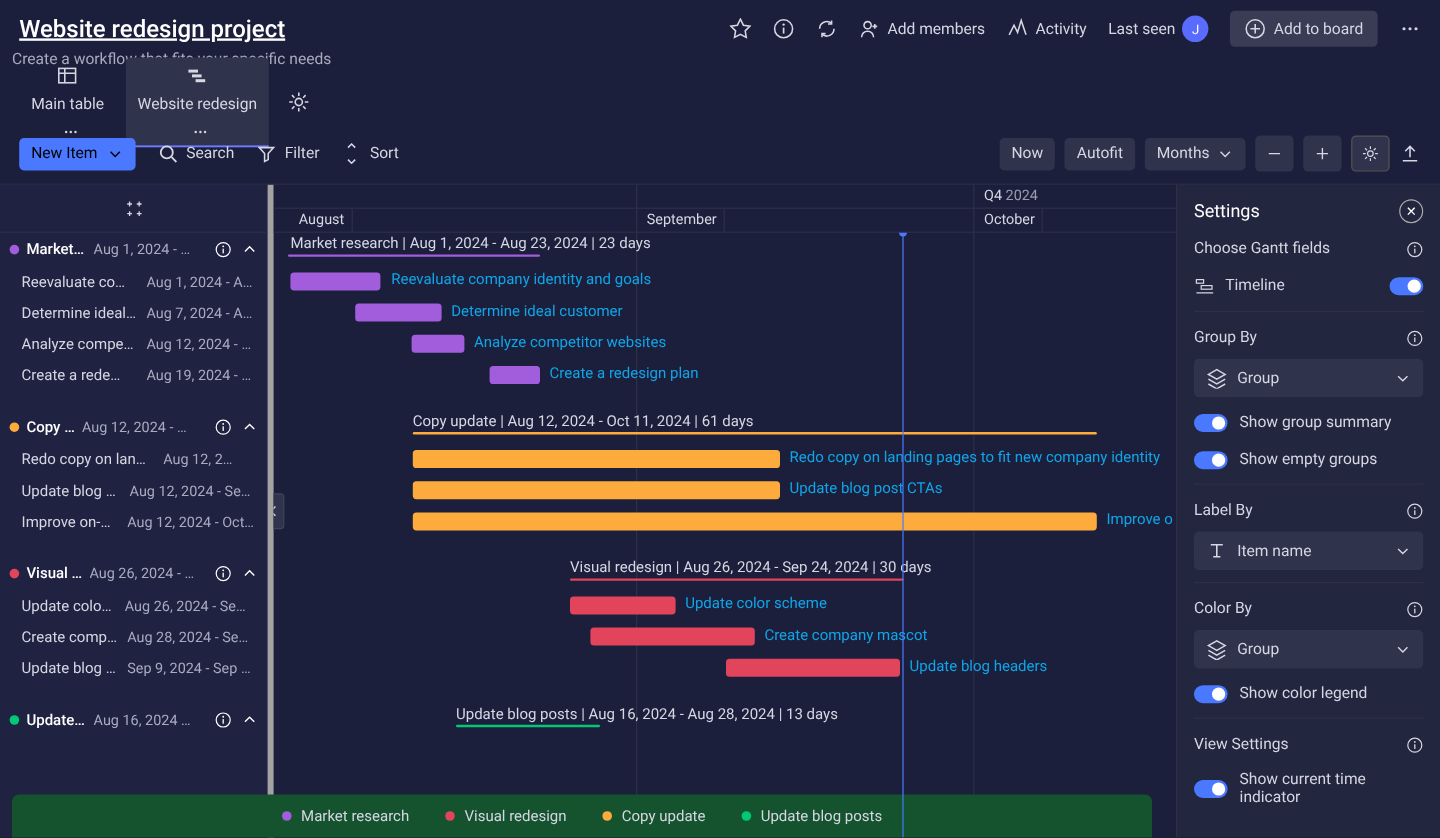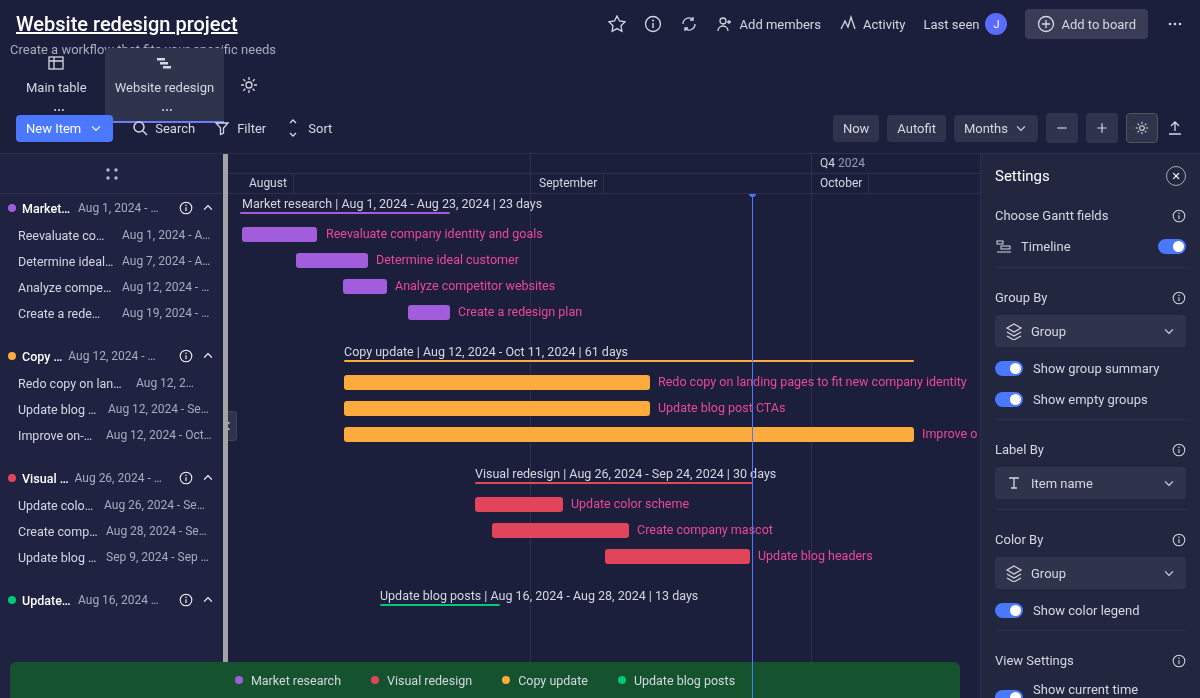--- a/index.html
+++ b/index.html
@@ -11,21 +11,21 @@
 .icon-btn { display: inline-flex; align-items: center; gap: 6px; cursor: pointer; color: #d5d7e3; }
 .add-board { background: #393c54; border-radius: 4px; padding: 6px 12px; }
 .avatar { width: 22px; height: 22px; border-radius: 50%; background: #5a6cff; display: inline-flex; align-items: center; justify-content: center; font-size: 11px; color: #fff; }
 .subtitle { padding: 4px 16px 10px 10px; color: #a8abbf; font-size: 13px; }
 .tabs-row { display: flex; align-items: center; gap: 8px; padding: 0 16px; height: 36px; }
 .tab { display: flex; align-items: center; gap: 8px; padding: 6px 10px; border-radius: 4px 4px 0 0; cursor: pointer; flex-direction: column; }
 .tab.active { background: #30334c; border-bottom: 2px solid #6b7cff; padding-bottom: 4px; }
 .tab .dots { margin-left: 6px; }
 .toolbar { display: flex; align-items: center; justify-content: space-between; padding: 10px 16px; border-bottom: 1px solid #2d3048; }
 .toolbar-left { display: flex; align-items: center; gap: 18px; }
-.new-item { background: #4a78ff; color: #ffffff; padding: 6px 10px; border-radius: 4px; display: flex; align-items: center; gap: 8px; cursor: pointer; font-size: 13px; }
+.new-item { background: #4a78ff; color: #000000; padding: 6px 10px; border-radius: 4px; display: flex; align-items: center; gap: 8px; cursor: pointer; font-size: 13px; }
 .toolbar-right { display: flex; align-items: center; gap: 8px; }
 .tbtn { background: #30334c; padding: 6px 10px; border-radius: 4px; cursor: pointer; display: flex; align-items: center; gap: 6px; }
 .tbtn.sq { width: 32px; height: 30px; justify-content: center; padding: 0; }
 .main { display: flex; height: calc(698px - 38px - 30px - 36px - 50px); position: relative; }
 .gantt-area { flex: 1; position: relative; overflow: hidden; }
 .sidebar { width: 228px; background: #1f2240; border-right: 5px solid #a3a3a3; overflow-y: auto; }
 .settings-panel { width: 220px; background: #23263f; border-left: 1px solid #2d3048; padding: 12px 14px; overflow-y: auto; position: relative; }
 .timeline-header { height: 40px; background: #1c1f3b; border-bottom: 1px solid #2d3048; display: flex; position: relative; }
 .sidebar-top { height: 40px; border-bottom: 1px solid #2d3048; display: flex; align-items: center; justify-content: center; }
 .month-top { position: absolute; top: 0; height: 20px; font-size: 12px; padding: 2px 6px; color: #999bb0; }
@@ -41,29 +41,29 @@
 .group-header .dates { font-weight: 400; color: #a8abbf; font-size: 12px; overflow: hidden; text-overflow: ellipsis; white-space: nowrap; flex: 1; }
 .group-header .gh-icons { display: flex; gap: 8px; align-items: center; margin-left: auto; }
 .task-row { display: flex; align-items: center; padding: 3.5px 8px 3.5px 18px; height: 26px; font-size: 12.5px; color: #d5d7e3; gap: 8px; }
 .task-row .tname { overflow: hidden; text-overflow: ellipsis; white-space: nowrap; width: 96px; }
 .task-row .tdates { color: #a8abbf; font-size: 12px; overflow: hidden; text-overflow: ellipsis; white-space: nowrap; flex: 1; }
 .gantt-row { height: 26px; position: relative; }
 .gantt-group-row { height: 28px; position: relative; }
 .summary-bar { position: absolute; height: 2px; top: 18px; border-radius: 1px; }
 .summary-text { position: absolute; top: 2px; font-size: 12.5px; color: #d5d7e3; white-space: nowrap; }
 .task-bar { position: absolute; height: 15px; top: 5px; border-radius: 3px; }
-.task-label { position: absolute; top: 4px; font-size: 12.5px; color: #ec4899; white-space: nowrap; }
+.task-label { position: absolute; top: 4px; font-size: 12.5px; color: #0ea5e9; white-space: nowrap; }
 .group-gap { height: 16px; }
 .collapse-handle { position: absolute; left: -9px; top: 50%; transform: translateY(-50%); width: 18px; height: 30px; background: #30334c; border: 1px solid #40435c; border-radius: 3px; display: flex; align-items: center; justify-content: center; cursor: pointer; z-index: 20; }
 .legend { position: absolute; bottom: 0; left: 10px; right: 240px; height: 36px; background: #14532d; border-radius: 6px 6px 0 0; display: flex; align-items: center; justify-content: center; gap: 30px; font-size: 12.5px; }
 .legend-item { display: flex; align-items: center; gap: 8px; }
 .legend-dot { width: 8px; height: 8px; border-radius: 50%; }
 .settings-title { font-size: 15px; color: #fff; display: flex; align-items: center; justify-content: space-between; margin-bottom: 14px; }
 .close-x { width: 20px; height: 20px; border: 1.5px solid #aaa; border-radius: 50%; display: flex; align-items: center; justify-content: center; font-size: 11px; cursor: pointer; }
-.sec-head { display: flex; align-items: center; justify-content: space-between; font-size: 13px; margin-bottom: 10px; margin-top: 22px; }
+.sec-head { display: flex; align-items: center; justify-content: space-between; font-size: 13px; margin-bottom: 10px; margin-top: 6px; }
 .field-row { display: flex; align-items: center; justify-content: space-between; background: transparent; padding: 4px 0; margin-bottom: 8px; }
 .toggle { width: 28px; height: 15px; background: #4a78ff; border-radius: 10px; position: relative; }
 .toggle .knob { width: 11px; height: 11px; background: #fff; border-radius: 50%; position: absolute; top: 2px; right: 2px; }
 .select-box { background: #30334c; border-radius: 4px; padding: 7px 10px; display: flex; align-items: center; gap: 8px; margin-bottom: 10px; cursor: pointer; }
 .select-box .chev { margin-left: auto; }
 .svg-icon { width: 18px; height: 18px; flex-shrink: 0; }
 .svg-icon.sm { width: 14px; height: 14px; }
 .sep { height: 1px; background: #2d3048; margin: 8px 0 14px 0; }
 </style>
 </head>

